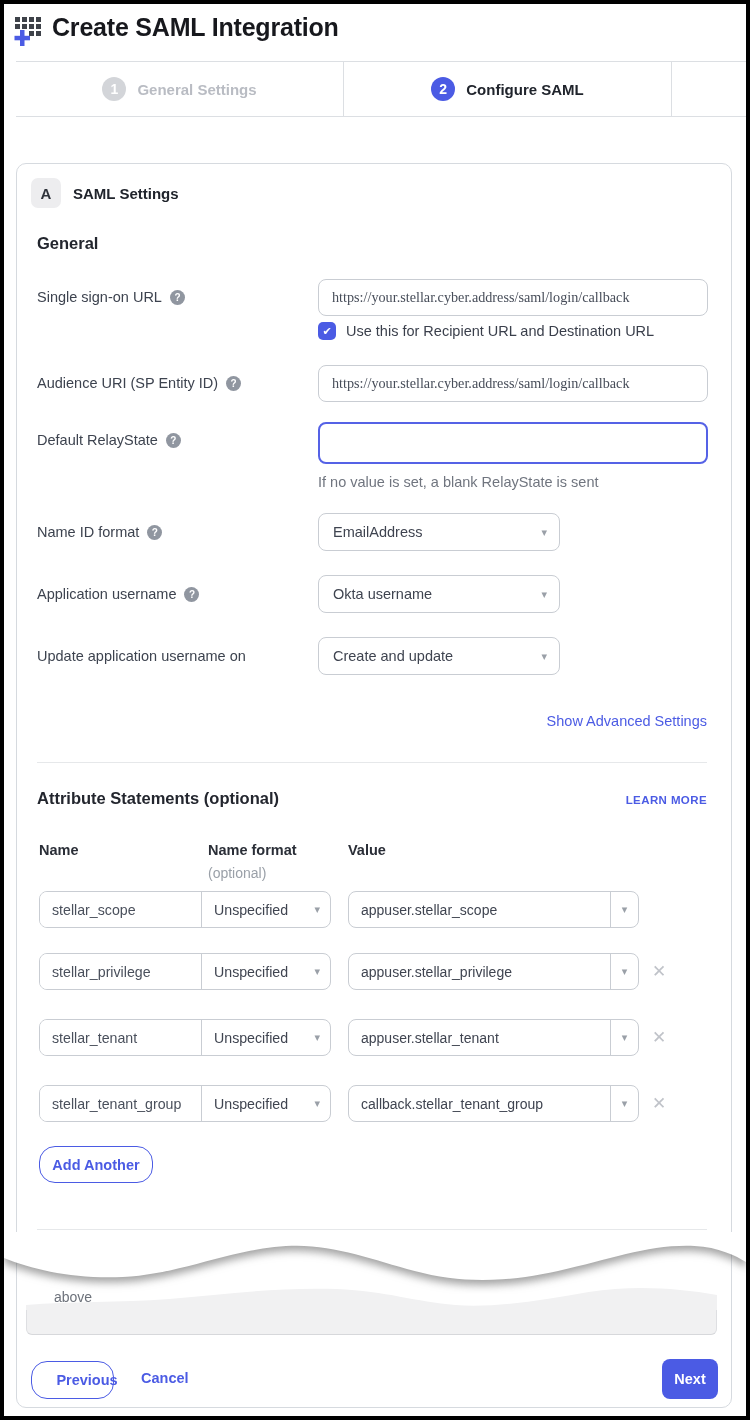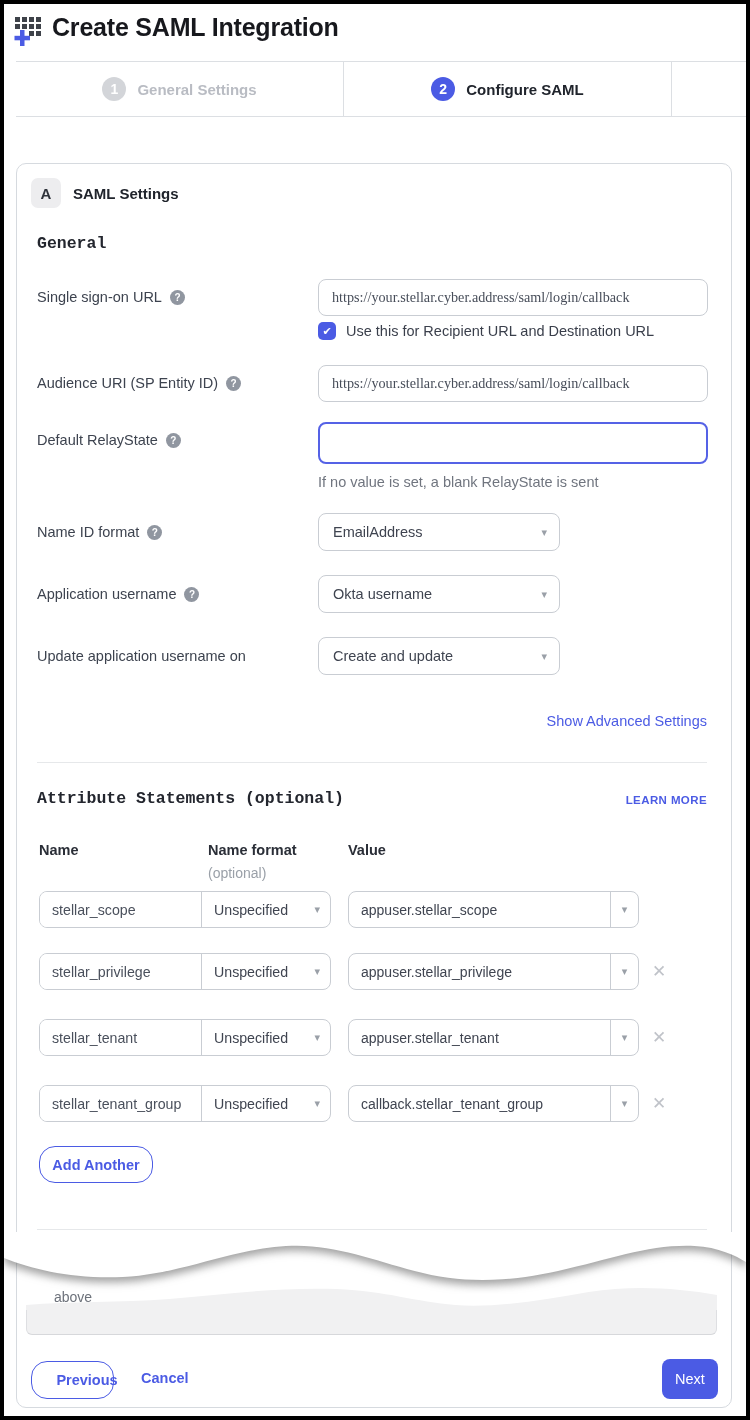--- a/index.html
+++ b/index.html
@@ -29,21 +29,21 @@
   .step.active .step-label { color: #20242c; }
 
   
   .card { position: absolute; left: 16px; top: 163px; width: 716px; height: 1245px;
           border: 1px solid #d6dadf; border-radius: 10px; background: #fff; }
 
   .badge-a { position: absolute; left: 14px; top: 14px; width: 30px; height: 30px; background: #ededef;
              border-radius: 7px; color: #2f333b; font-weight: 700; font-size: 15px;
              display: flex; align-items: center; justify-content: center; }
   .panel-title { position: absolute; left: 56px; top: 21px; font-size: 15px; font-weight: 700; color: #20242c; }
-  .section-heading { position: absolute; left: 20px; font-size: 16.5px; font-weight: 700; color: #23262e; font-family: Liberation Mono, monospace; }
+  .section-heading { position: absolute; left: 20px; font-size: 16.5px; font-weight: 700; color: #23262e; }
 
   .field-label { position: absolute; left: 20px; font-size: 14.5px; color: #3d434f;
                  display: flex; align-items: center; gap: 8px; }
   .help-icon { width: 15px; height: 15px; border-radius: 50%; background: #9096a0; color: #fff;
                font-size: 10px; font-weight: 700; display: inline-flex; align-items: center;
                justify-content: center; flex: 0 0 auto; }
 
   .text-input { position: absolute; left: 301px; width: 390px; height: 37px;
                 border: 1px solid #c9cdd3; border-radius: 8px; padding: 0 13px;
                 font-family: Liberation Serif, serif; font-size: 14.2px; color: #474d59;
@@ -104,21 +104,21 @@
   .partial-text { position: absolute; left: 37px; top: 1125px; font-size: 14px; color: #6d727b; z-index: 2; }
   .graybox { position: absolute; left: 9px; right: 14px; top: 1122px; z-index: 1; }
   .graybox svg { display: block; width: 100%; height: 24px; }
   .graybox-body { height: 25px; background: #f1f1f2; border-left: 1px solid #dedfe2;
                   border-right: 1px solid #dedfe2; border-bottom: 1px solid #d7d8db;
                   border-radius: 0 0 6px 6px; }
 
   .previous-btn { left: 14px; top: 1197px; width: 83px; height: 38px; padding-left: 35px; }
   .cancel-link { position: absolute; left: 124px; top: 1206px; font-size: 14.5px; font-weight: 700; }
   .next-btn { position: absolute; right: 13px; top: 1195px; width: 56px; height: 40px;
-              background: #4b5be4; border: none; border-radius: 8px; color: #fff; font-weight: 400;
+              background: #4b5be4; border: none; border-radius: 8px; color: #fff; font-weight: 700;
               font-size: 14.5px; display: flex; align-items: center; justify-content: center;
               cursor: pointer; font-family: "Liberation Sans", sans-serif; }
 </style>
 </head>
 <body>
 
 <div class="frame">
   <div class="page"></div>
 
   <svg class="app-icon" viewBox="0 0 34 34">

